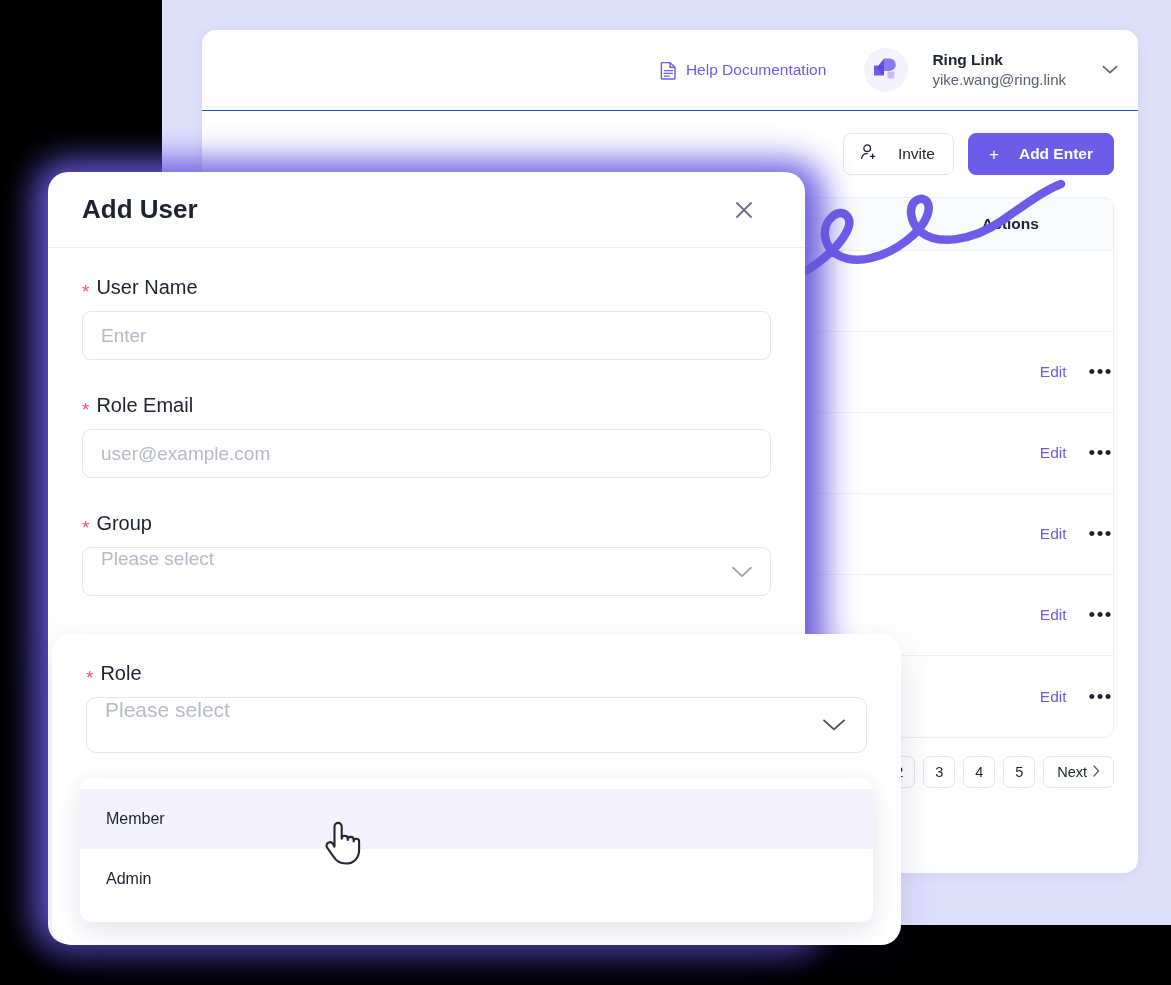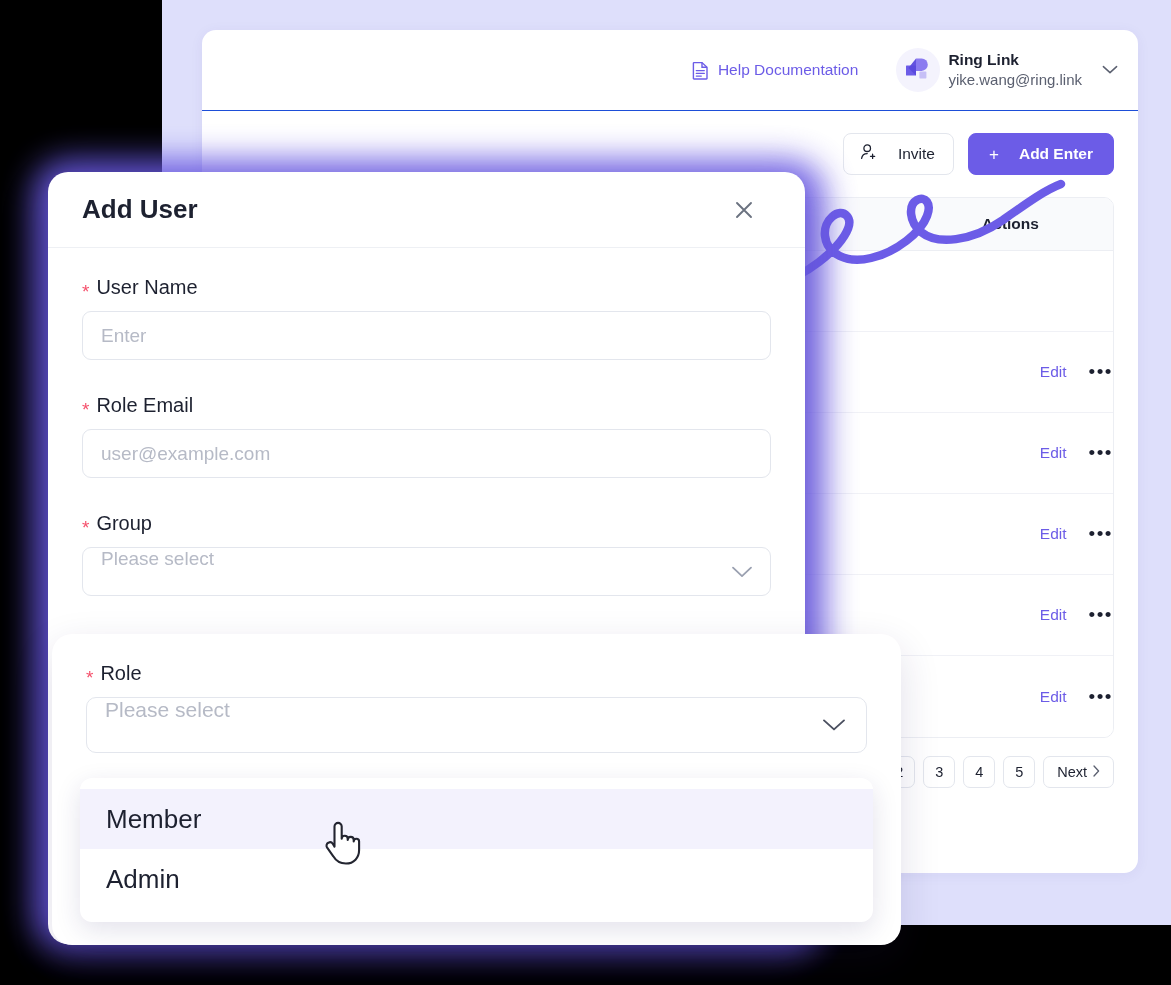--- a/index.html
+++ b/index.html
@@ -68,21 +68,21 @@
     color: #6c5ce7;
     font-size: 15.5px;
     margin-right: 38px;
     cursor: pointer;
   }
   .doc-icon { width: 17px; height: 19px; display: block; }
 
   .account {
     display: flex;
     align-items: center;
-    gap: 8px;
+    gap: 24px;
     cursor: pointer;
   }
   .avatar {
     width: 44px; height: 44px;
     border-radius: 50%;
     background: #f4f3fd;
     display: flex; align-items: center; justify-content: center;
     flex: none;
   }
   .acct-text { line-height: 1.3; }
@@ -344,21 +344,21 @@
     border-radius: 12px;
     box-shadow: 0 8px 26px rgba(40,30,100,0.13);
     padding: 11px 0 13px 0;
     overflow: hidden;
   }
   .opt {
     height: 60px;
     display: flex;
     align-items: center;
     padding: 0 26px;
-    font-size: 26px;
+    font-size: 16px;
     color: #1d2130;
     cursor: pointer;
   }
   .opt.hovered { background: #f3f2fd; }
 
   
   .cursor-hand {
     position: absolute;
     left: 320px;
     top: 818px;

